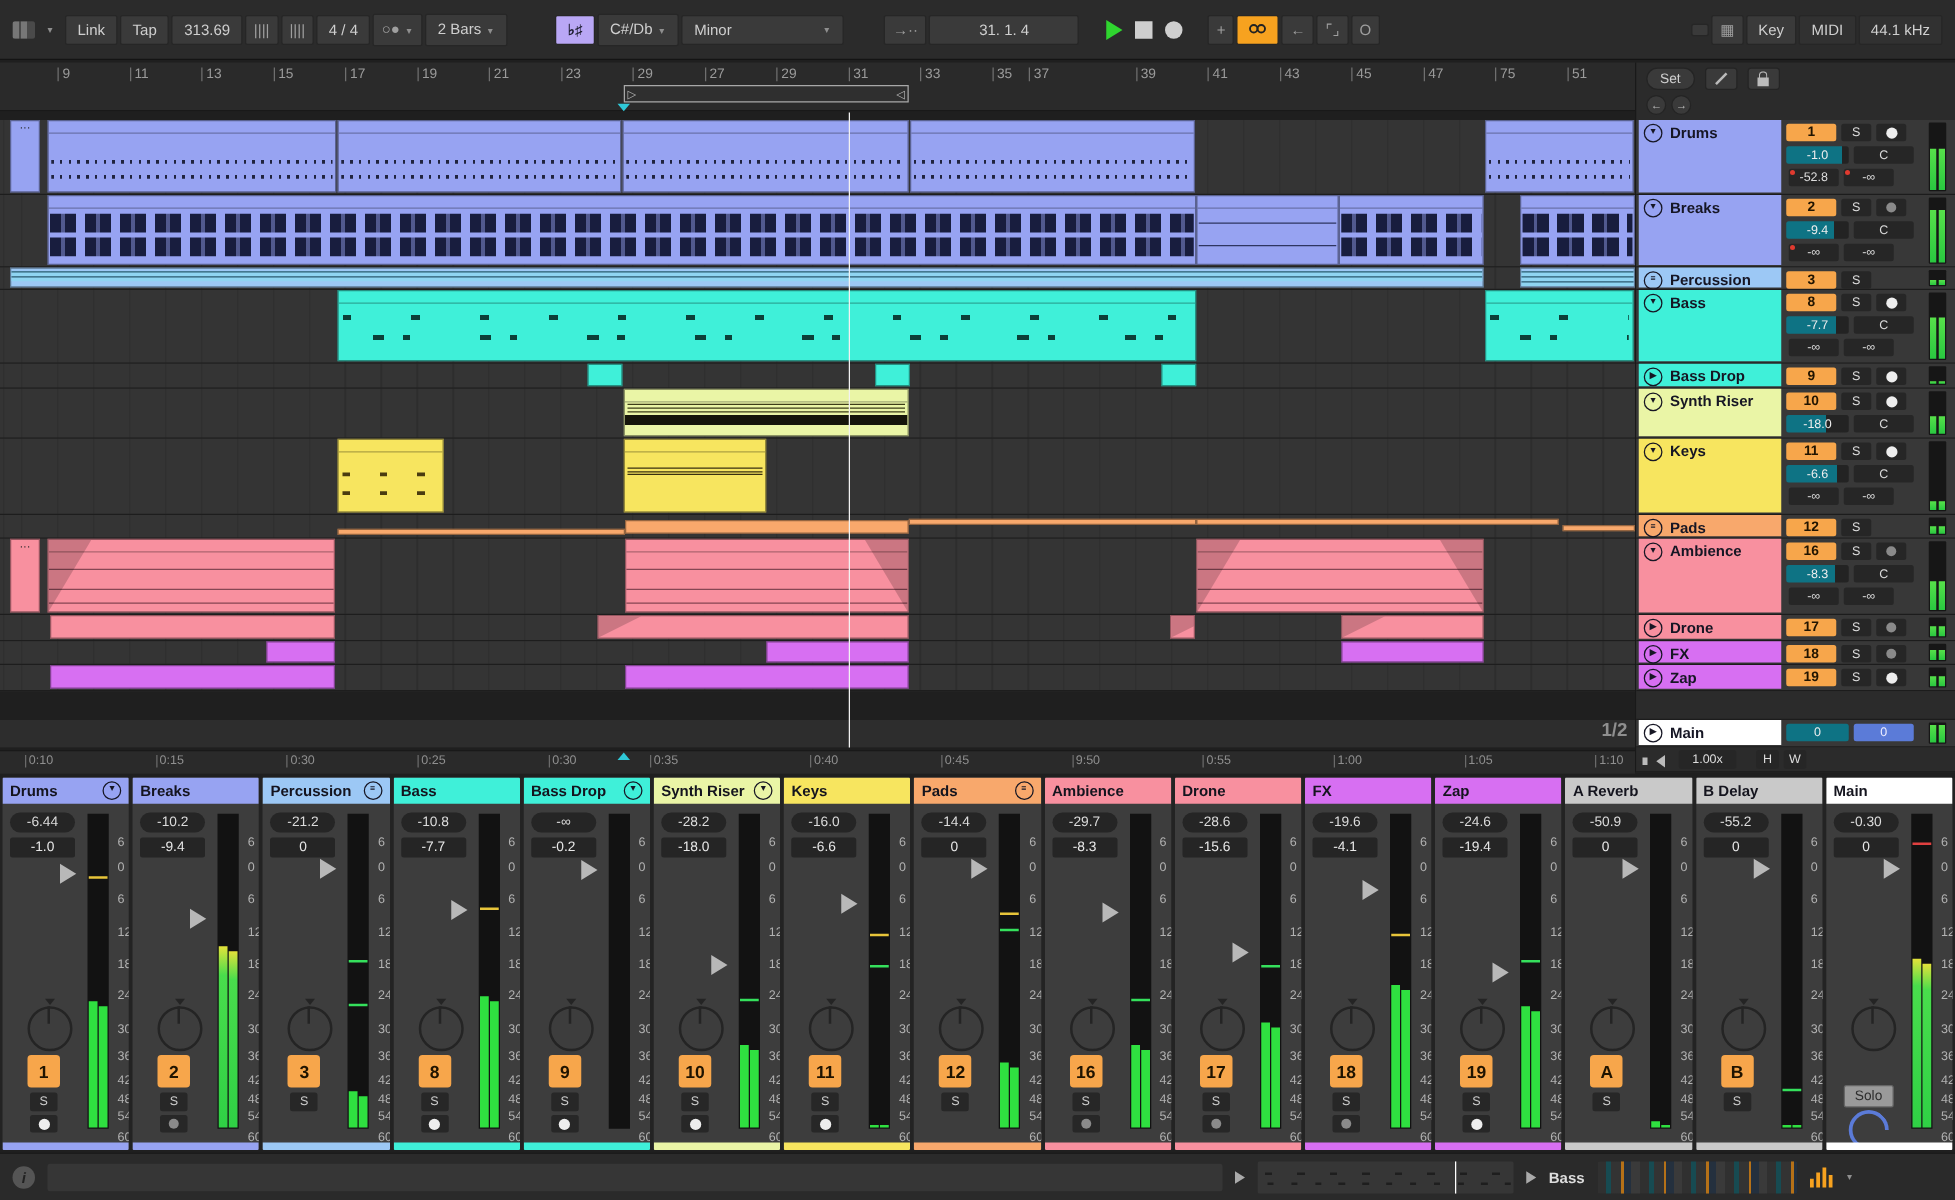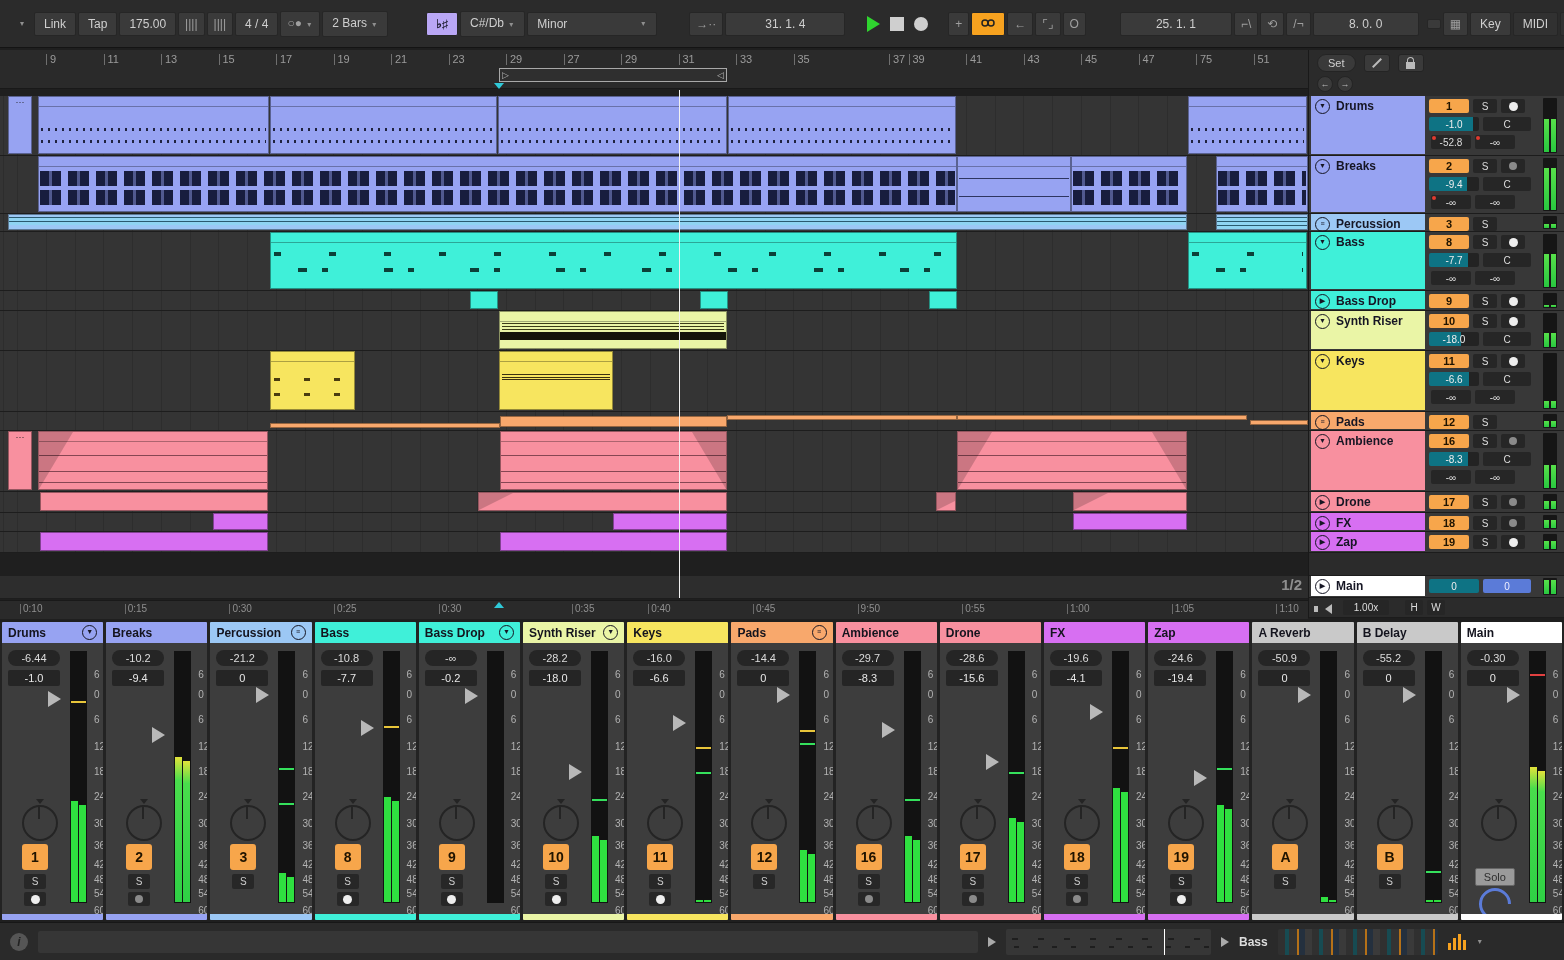--- a/index.html
+++ b/index.html
@@ -138,21 +138,21 @@
 </style>
 </head>
 <body>
 
 <div id="toolbar">
   <span class="panes"></span>
   <span class="caret">▾</span>
   <div class="tbgrp">
     <span class="tbtn">Link</span>
     <span class="tbtn">Tap</span>
-    <span class="tbtn">175.00</span>
+    <span class="tbtn">313.69</span>
     <span class="tbtn icon">||||</span>
     <span class="tbtn icon">||||</span>
     <span class="tbtn">4 / 4</span>
     <span class="tbtn icon">○● <span class="caret">▾</span></span>
     <span class="tbtn"><span>2 Bars</span> <span class="caret">▾</span></span>
   </div>
   <div class="tbgrp" style="margin-left:30px">
     <span class="tbtn purple">♭♯</span>
     <span class="tbtn"><span>C#/Db</span> <span class="caret">▾</span></span>
     <span class="tbtn" style="min-width:110px"><span>Minor</span> <span class="caret" style="float:right">▾</span></span>
@@ -171,27 +171,20 @@
     <span class="tbtn orange">
       <svg width="14" height="10">
           <circle cx="4" cy="5" r="3" fill="none" stroke="#222" stroke-width="1.5"></circle>
           <circle cx="10" cy="5" r="3" fill="none" stroke="#222" stroke-width="1.5"></circle>
         </svg>
     </span>
     <span class="tbtn icon">←</span>
     <span class="tbtn icon">⌜⌟</span>
     <span class="tbtn icon">O</span>
   </div>
-  <div class="tbgrp" style="margin-left:26px">
-    <span class="tbtn" style="min-width:92px;text-align:center">25.  1.  1</span>
-    <span class="tbtn icon">⌐\</span>
-    <span class="tbtn icon">⟲</span>
-    <span class="tbtn icon">/¬</span>
-    <span class="tbtn" style="min-width:86px;text-align:center">8.  0.  0</span>
-  </div>
   <div class="tbgrp" style="margin-left:auto">
     <span class="tbtn icon"><span class="pencil"></span></span>
     <span class="tbtn icon">▦</span>
     <span class="tbtn">Key</span>
     <span class="tbtn dim">MIDI</span>
     <span class="tbtn dim">44.1 kHz</span>
 
   </div>
 
 </div>
@@ -204,21 +197,21 @@
     <div class="barlab" style="left: 276px;">17</div>
     <div class="barlab" style="left: 333.5px;">19</div>
     <div class="barlab" style="left: 391px;">21</div>
     <div class="barlab" style="left: 448.5px;">23</div>
     <div class="barlab" style="left: 506px;">29</div>
     <div class="barlab" style="left: 563.5px;">27</div>
     <div class="barlab" style="left: 621px;">29</div>
     <div class="barlab" style="left: 678.5px;">31</div>
     <div class="barlab" style="left: 736px;">33</div>
     <div class="barlab" style="left: 793.5px;">35</div>
-    <div class="barlab" style="left: 889px;">37</div>
+    <div class="barlab" style="left: 823px;">37</div>
     <div class="barlab" style="left: 908.5px;">39</div>
     <div class="barlab" style="left: 966px;">41</div>
     <div class="barlab" style="left: 1023.5px;">43</div>
     <div class="barlab" style="left: 1081px;">45</div>
     <div class="barlab" style="left: 1138.5px;">47</div>
     <div class="barlab" style="left: 1196px;">75</div>
     <div class="barlab" style="left: 1253.5px;">51</div>
     <div id="loopbrace" style="left: 499px; width: 228px;">
       <span>▷</span>
       <span>◁</span>
@@ -386,21 +379,21 @@
 <div id="mainlane"></div>
 <div id="pageind">1/2</div>
 <div id="playhead"></div>
 
 <div id="timeruler">
     <div class="tlab" style="left: 20px;">0:10</div>
     <div class="tlab" style="left: 124.7px;">0:15</div>
     <div class="tlab" style="left: 229.4px;">0:30</div>
     <div class="tlab" style="left: 334.1px;">0:25</div>
     <div class="tlab" style="left: 438.8px;">0:30</div>
-    <div class="tlab" style="left: 572px;">0:35</div>
+    <div class="tlab" style="left: 520px;">0:35</div>
     <div class="tlab" style="left: 648.2px;">0:40</div>
     <div class="tlab" style="left: 752.9px;">0:45</div>
     <div class="tlab" style="left: 857.6px;">9:50</div>
     <div class="tlab" style="left: 962.3px;">0:55</div>
     <div class="tlab" style="left: 1067px;">1:00</div>
     <div class="tlab" style="left: 1171.7px;">1:05</div>
     <div class="tlab" style="left: 1276.4px;">1:10</div>
     <div class="insmark up" style="left: 494px; top: 1px;"></div>
   </div>
 

